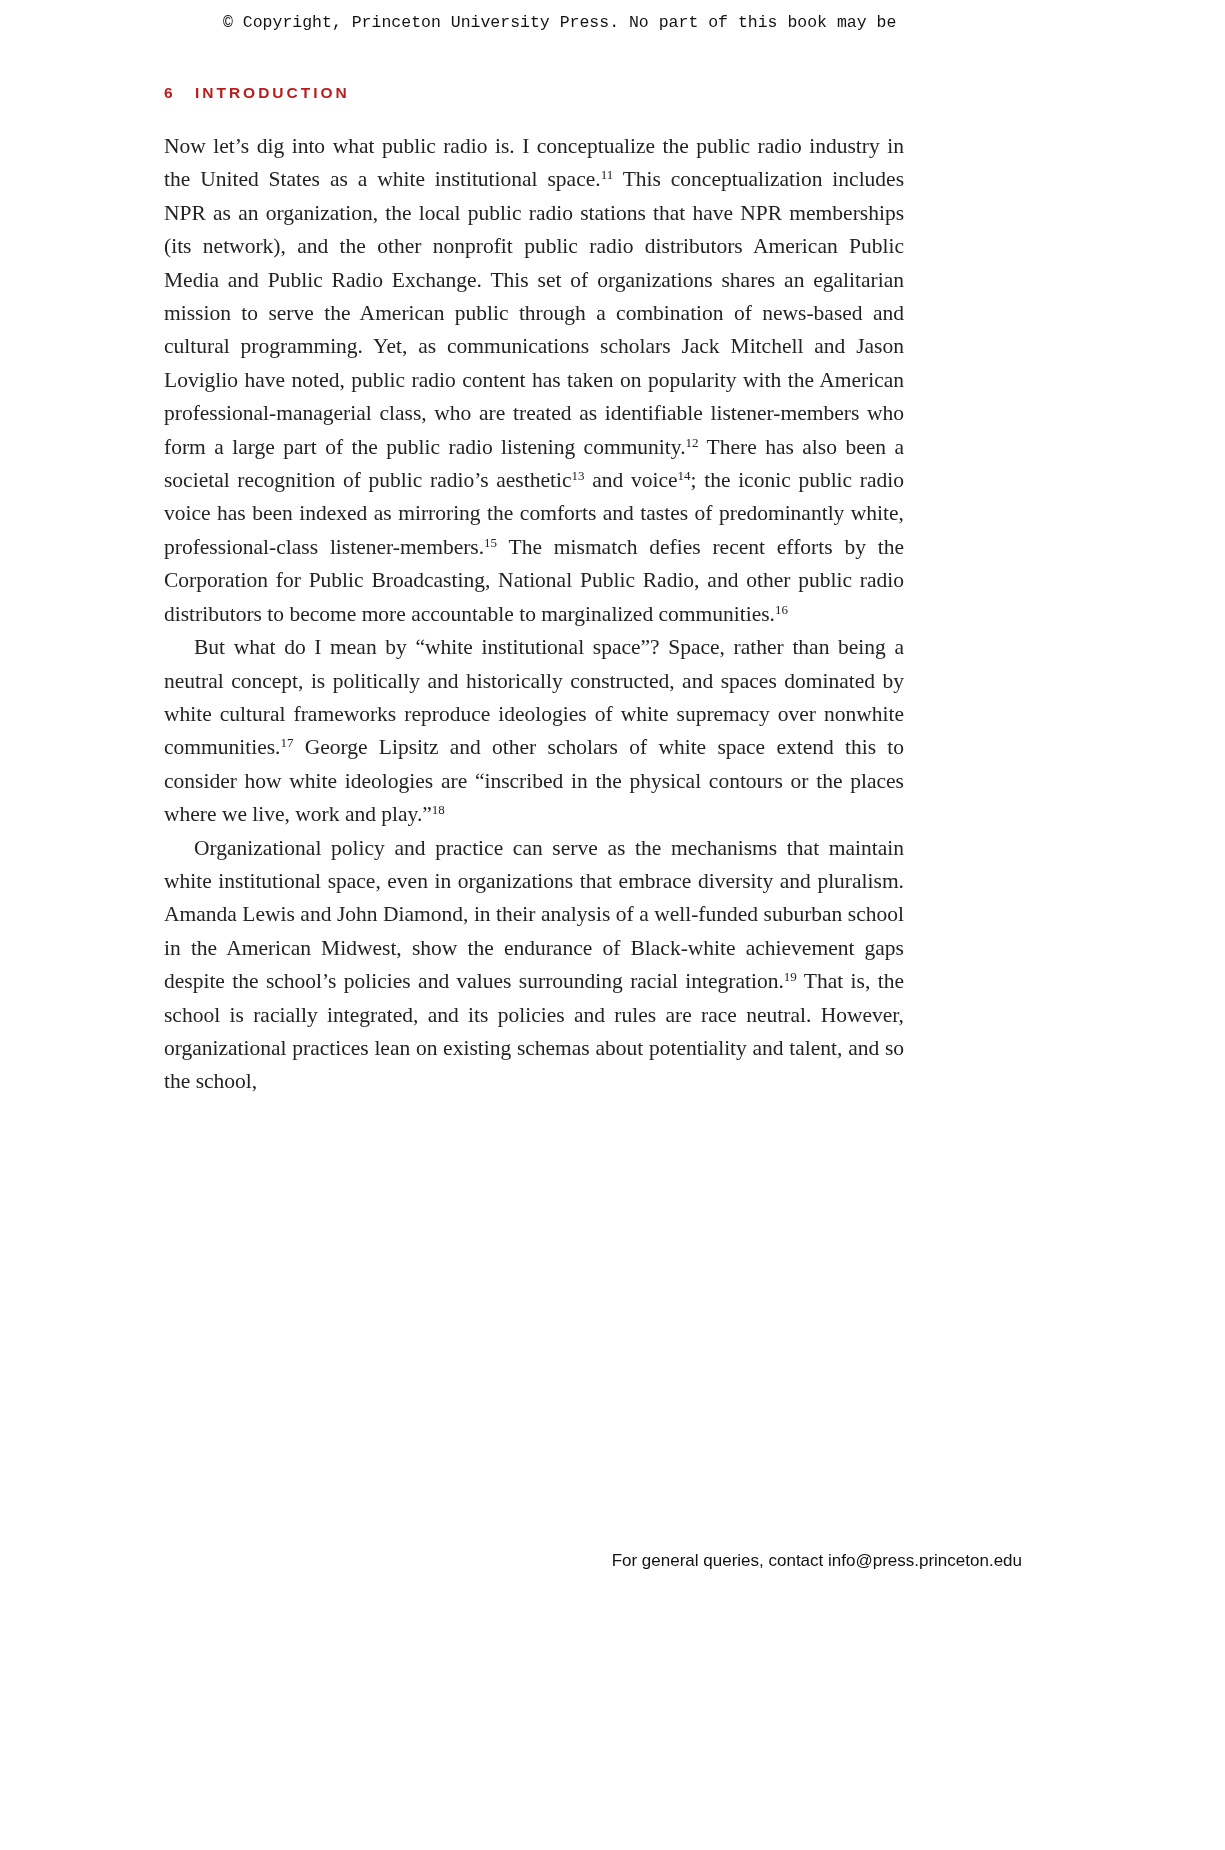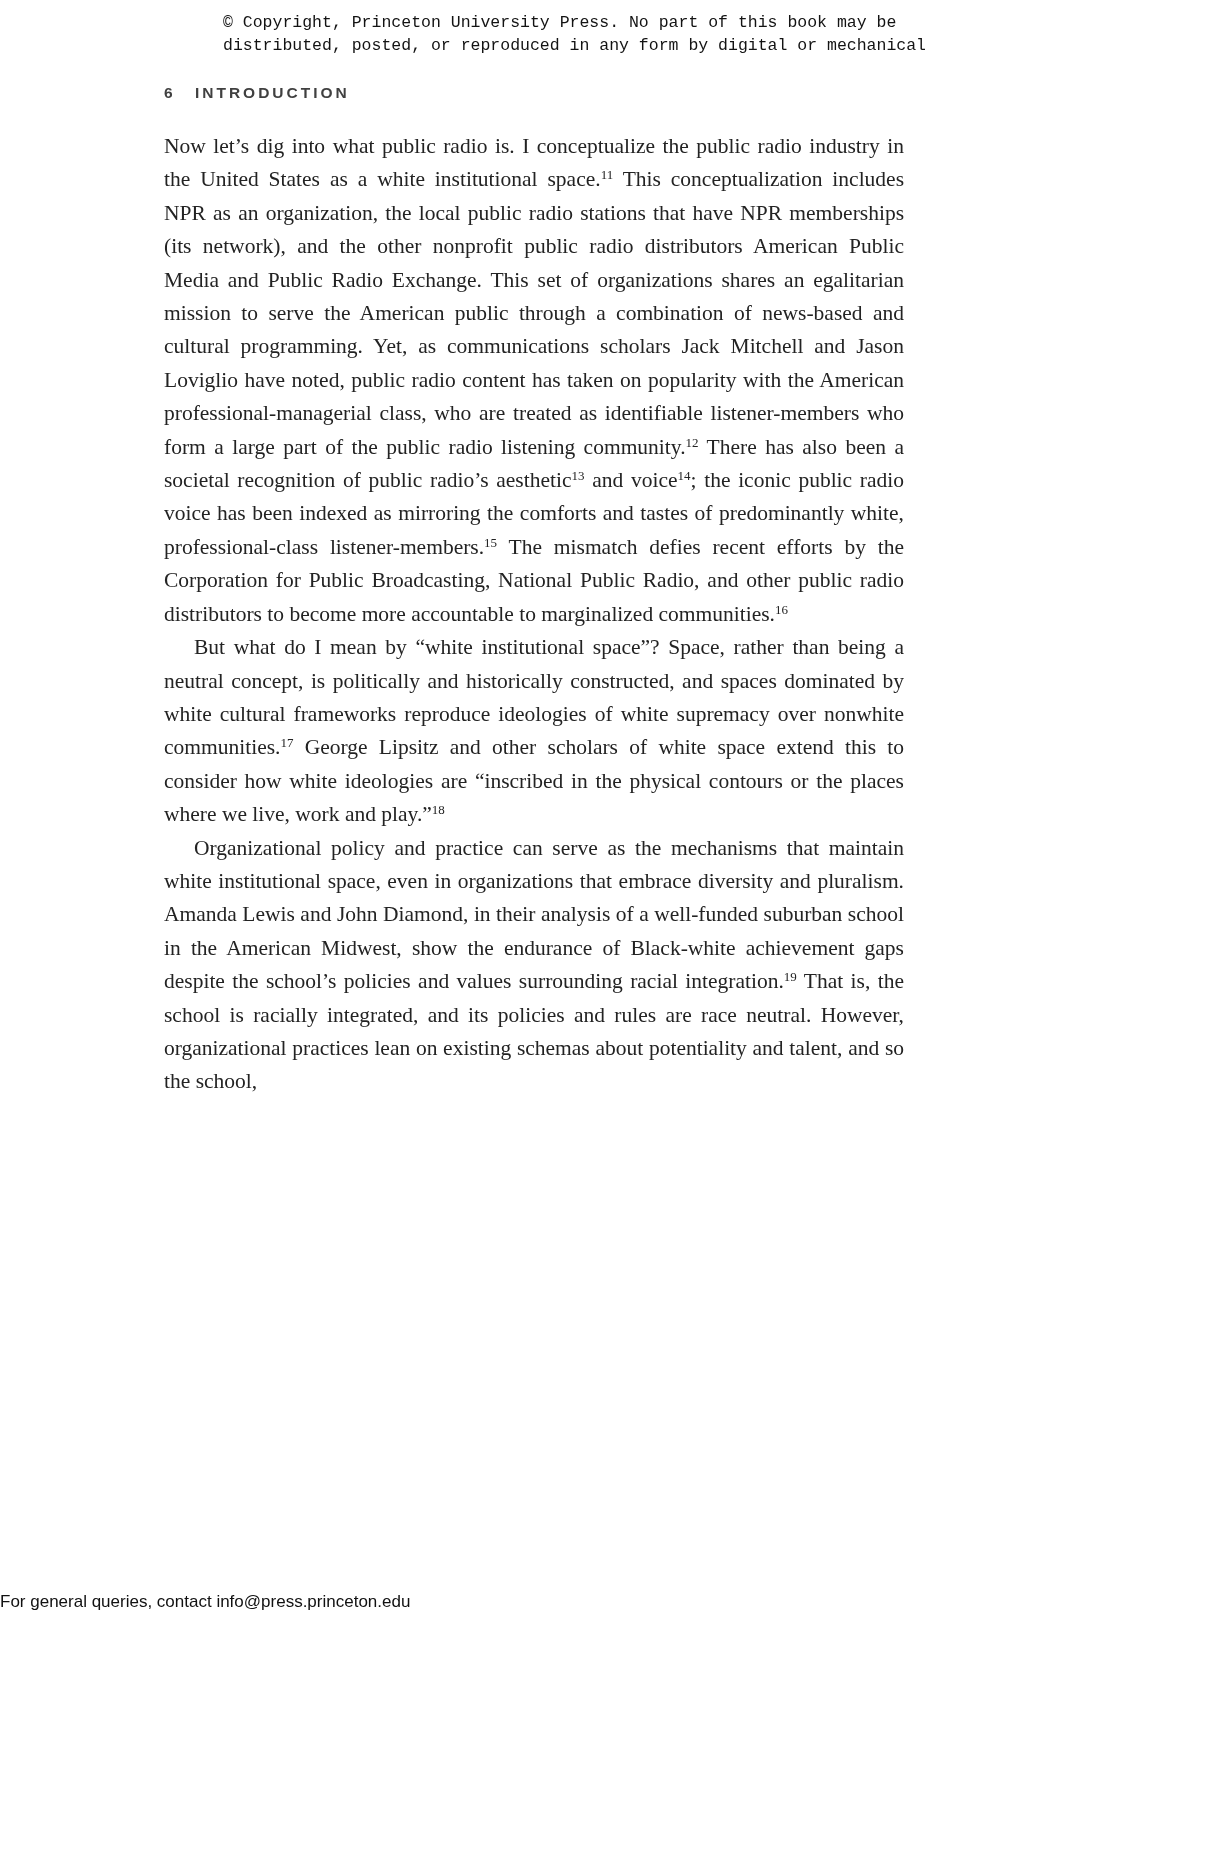--- a/index.html
+++ b/index.html
@@ -22,21 +22,21 @@
     line-height: 23px;
     color: #131313;
   }
   .running-head {
     position: absolute;
     top: 84px;
     left: 164px;
     font-family: "Liberation Sans", sans-serif;
     font-size: 15.5px;
     font-weight: 700;
-    color: #404040;
+    color: #b91c1c;
   }
   .running-head .pnum { margin-right: 18px; letter-spacing: 0; }
   .running-head .chapter { letter-spacing: 3px; }
   .content {
     position: absolute;
     left: 164px;
     top: 130px;
     width: 740px;
   }
   .para {
@@ -62,35 +62,33 @@
     font-size: 22.5px;
     line-height: 33px;
     color: #161616;
   }
   .heading .hl { display: block; }
   .footer {
     position: absolute;
     top: 1551px;
     left: 0;
     width: 1022px;
-    text-align: left;
+    text-align: right;
     font-family: "Liberation Sans", sans-serif;
     font-size: 17px;
     color: #111111;
-    margin-top: 41px;
   }
 </style>
 </head>
 <body>
 
 <div class="page">
 
   <div class="copyright">
     <div>© Copyright, Princeton University Press. No part of this book may be</div>
-    <div>distributed, posted, or reproduced in any form by digital or mechanical</div>
   </div>
 
   <div class="running-head">
     <span class="pnum">6</span>
     <span class="chapter">INTRODUCTION</span>
   </div>
 
   <div class="content">
 
 

